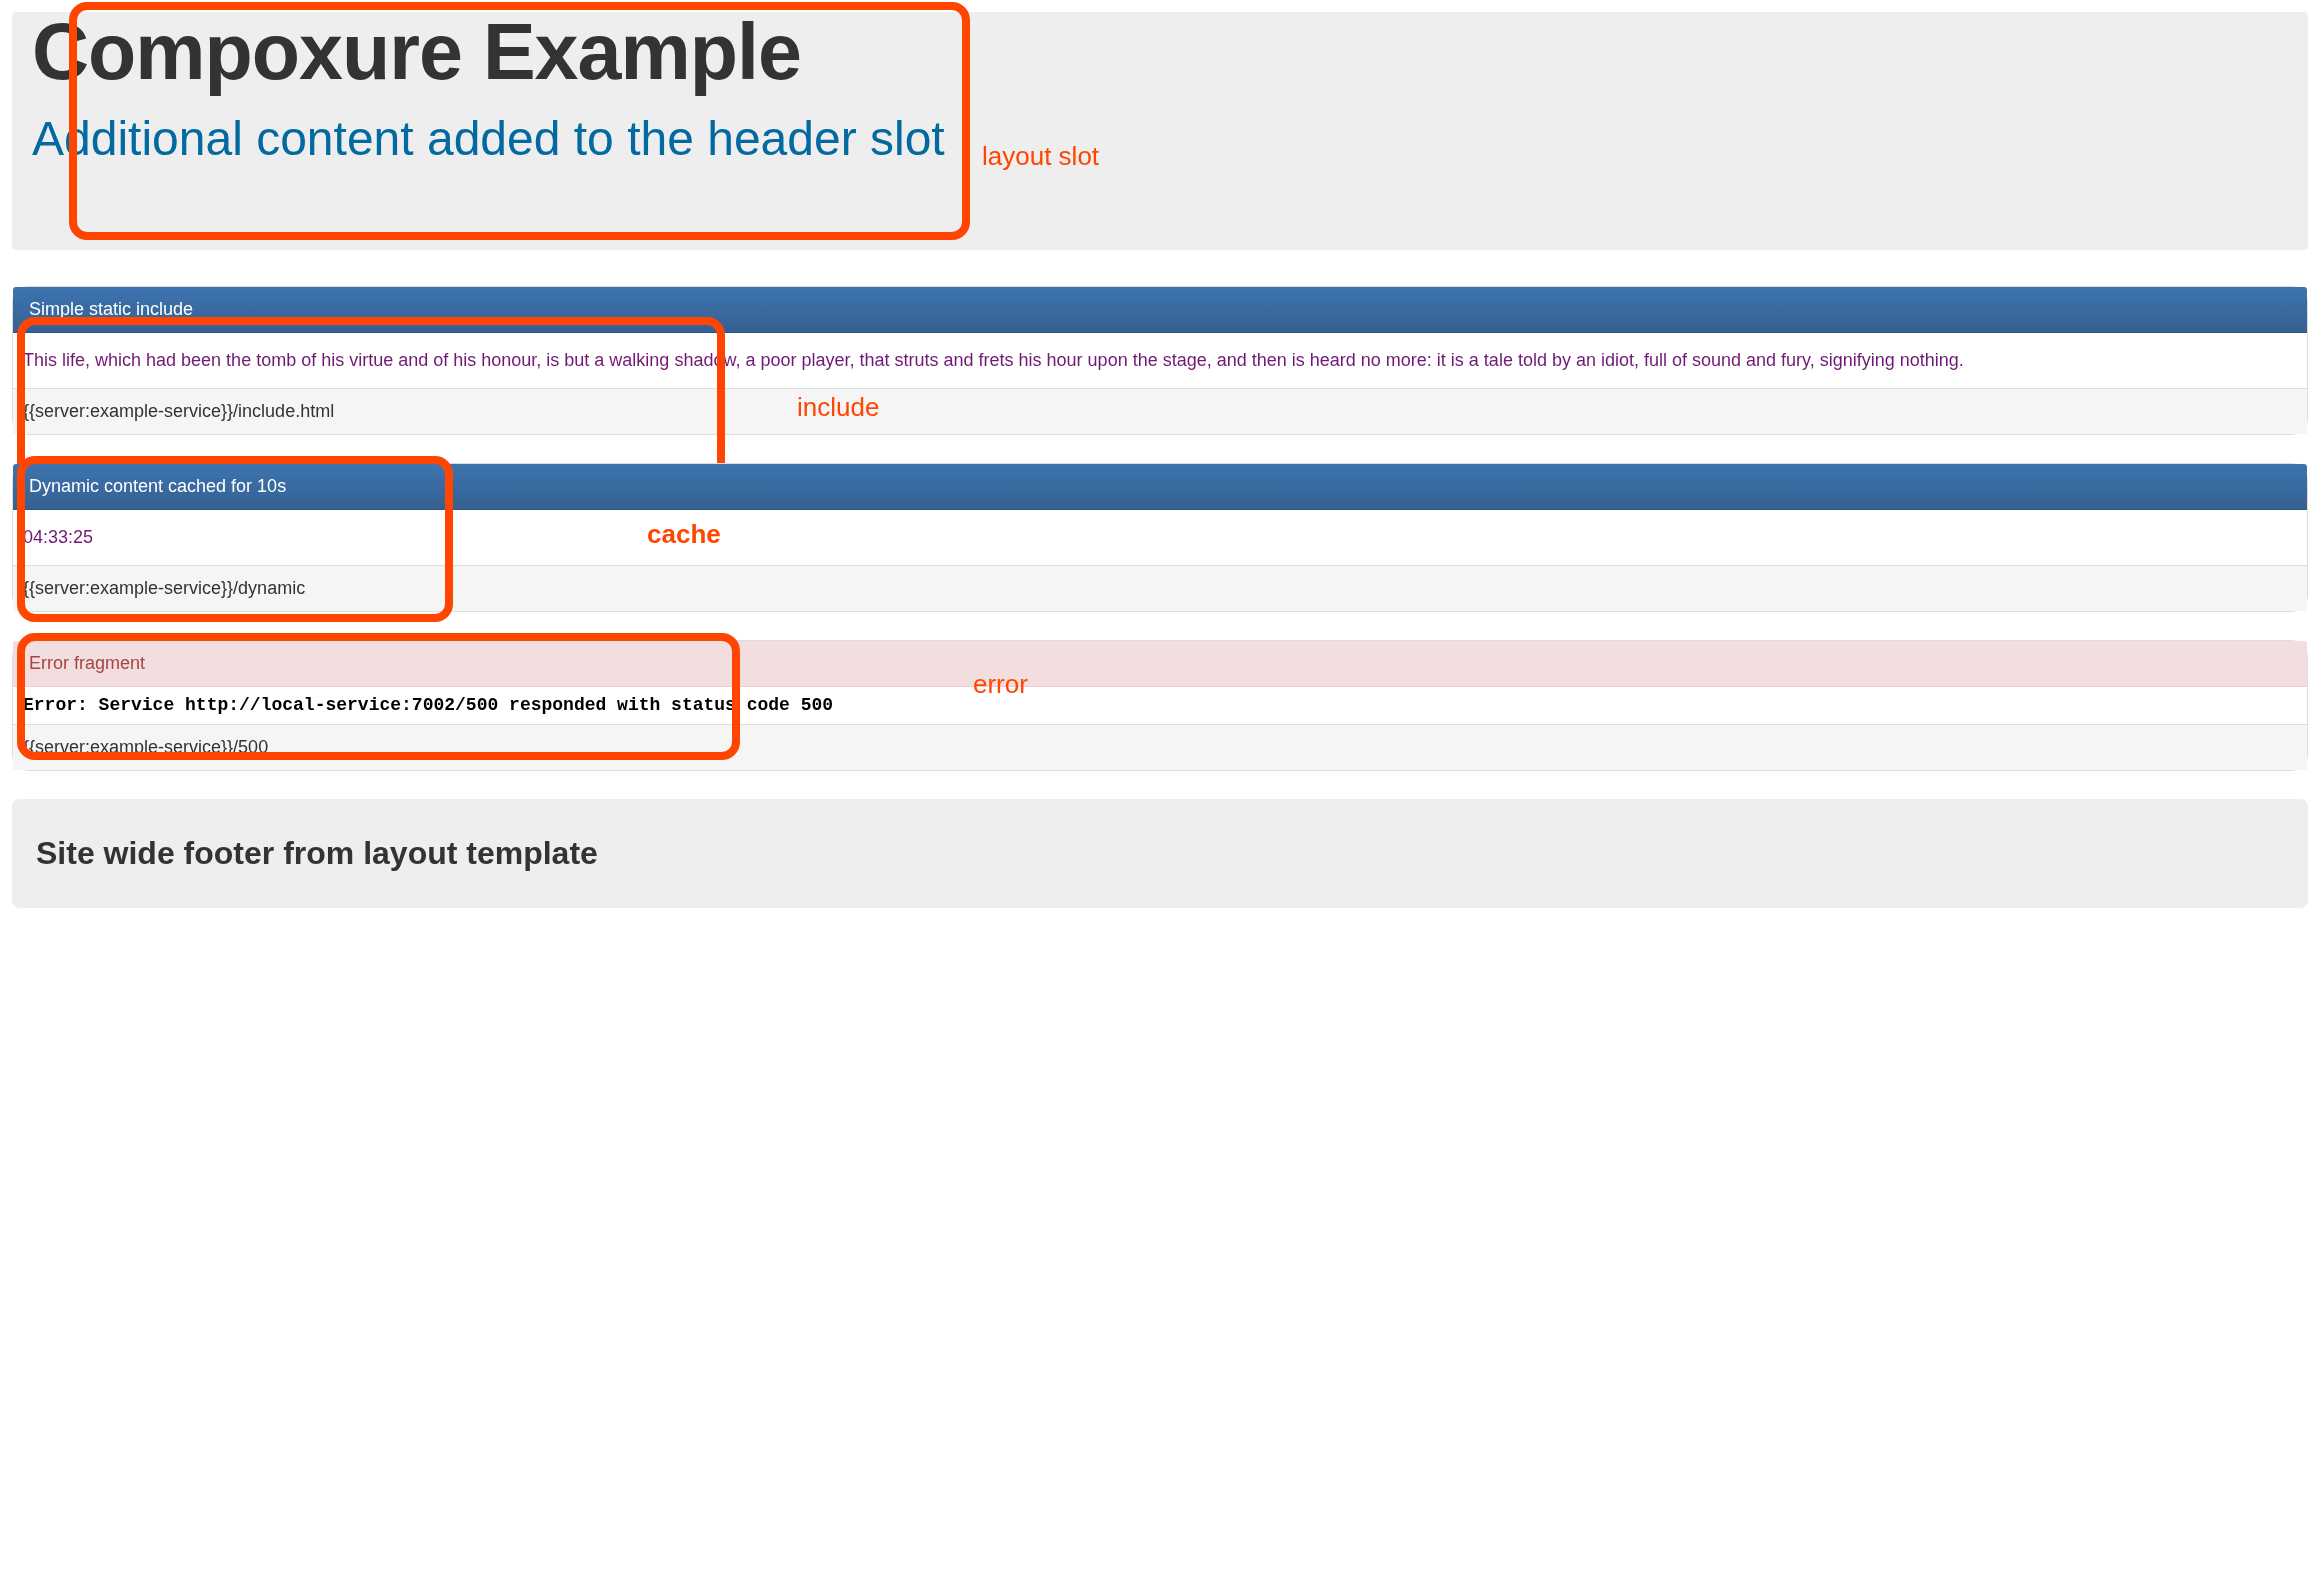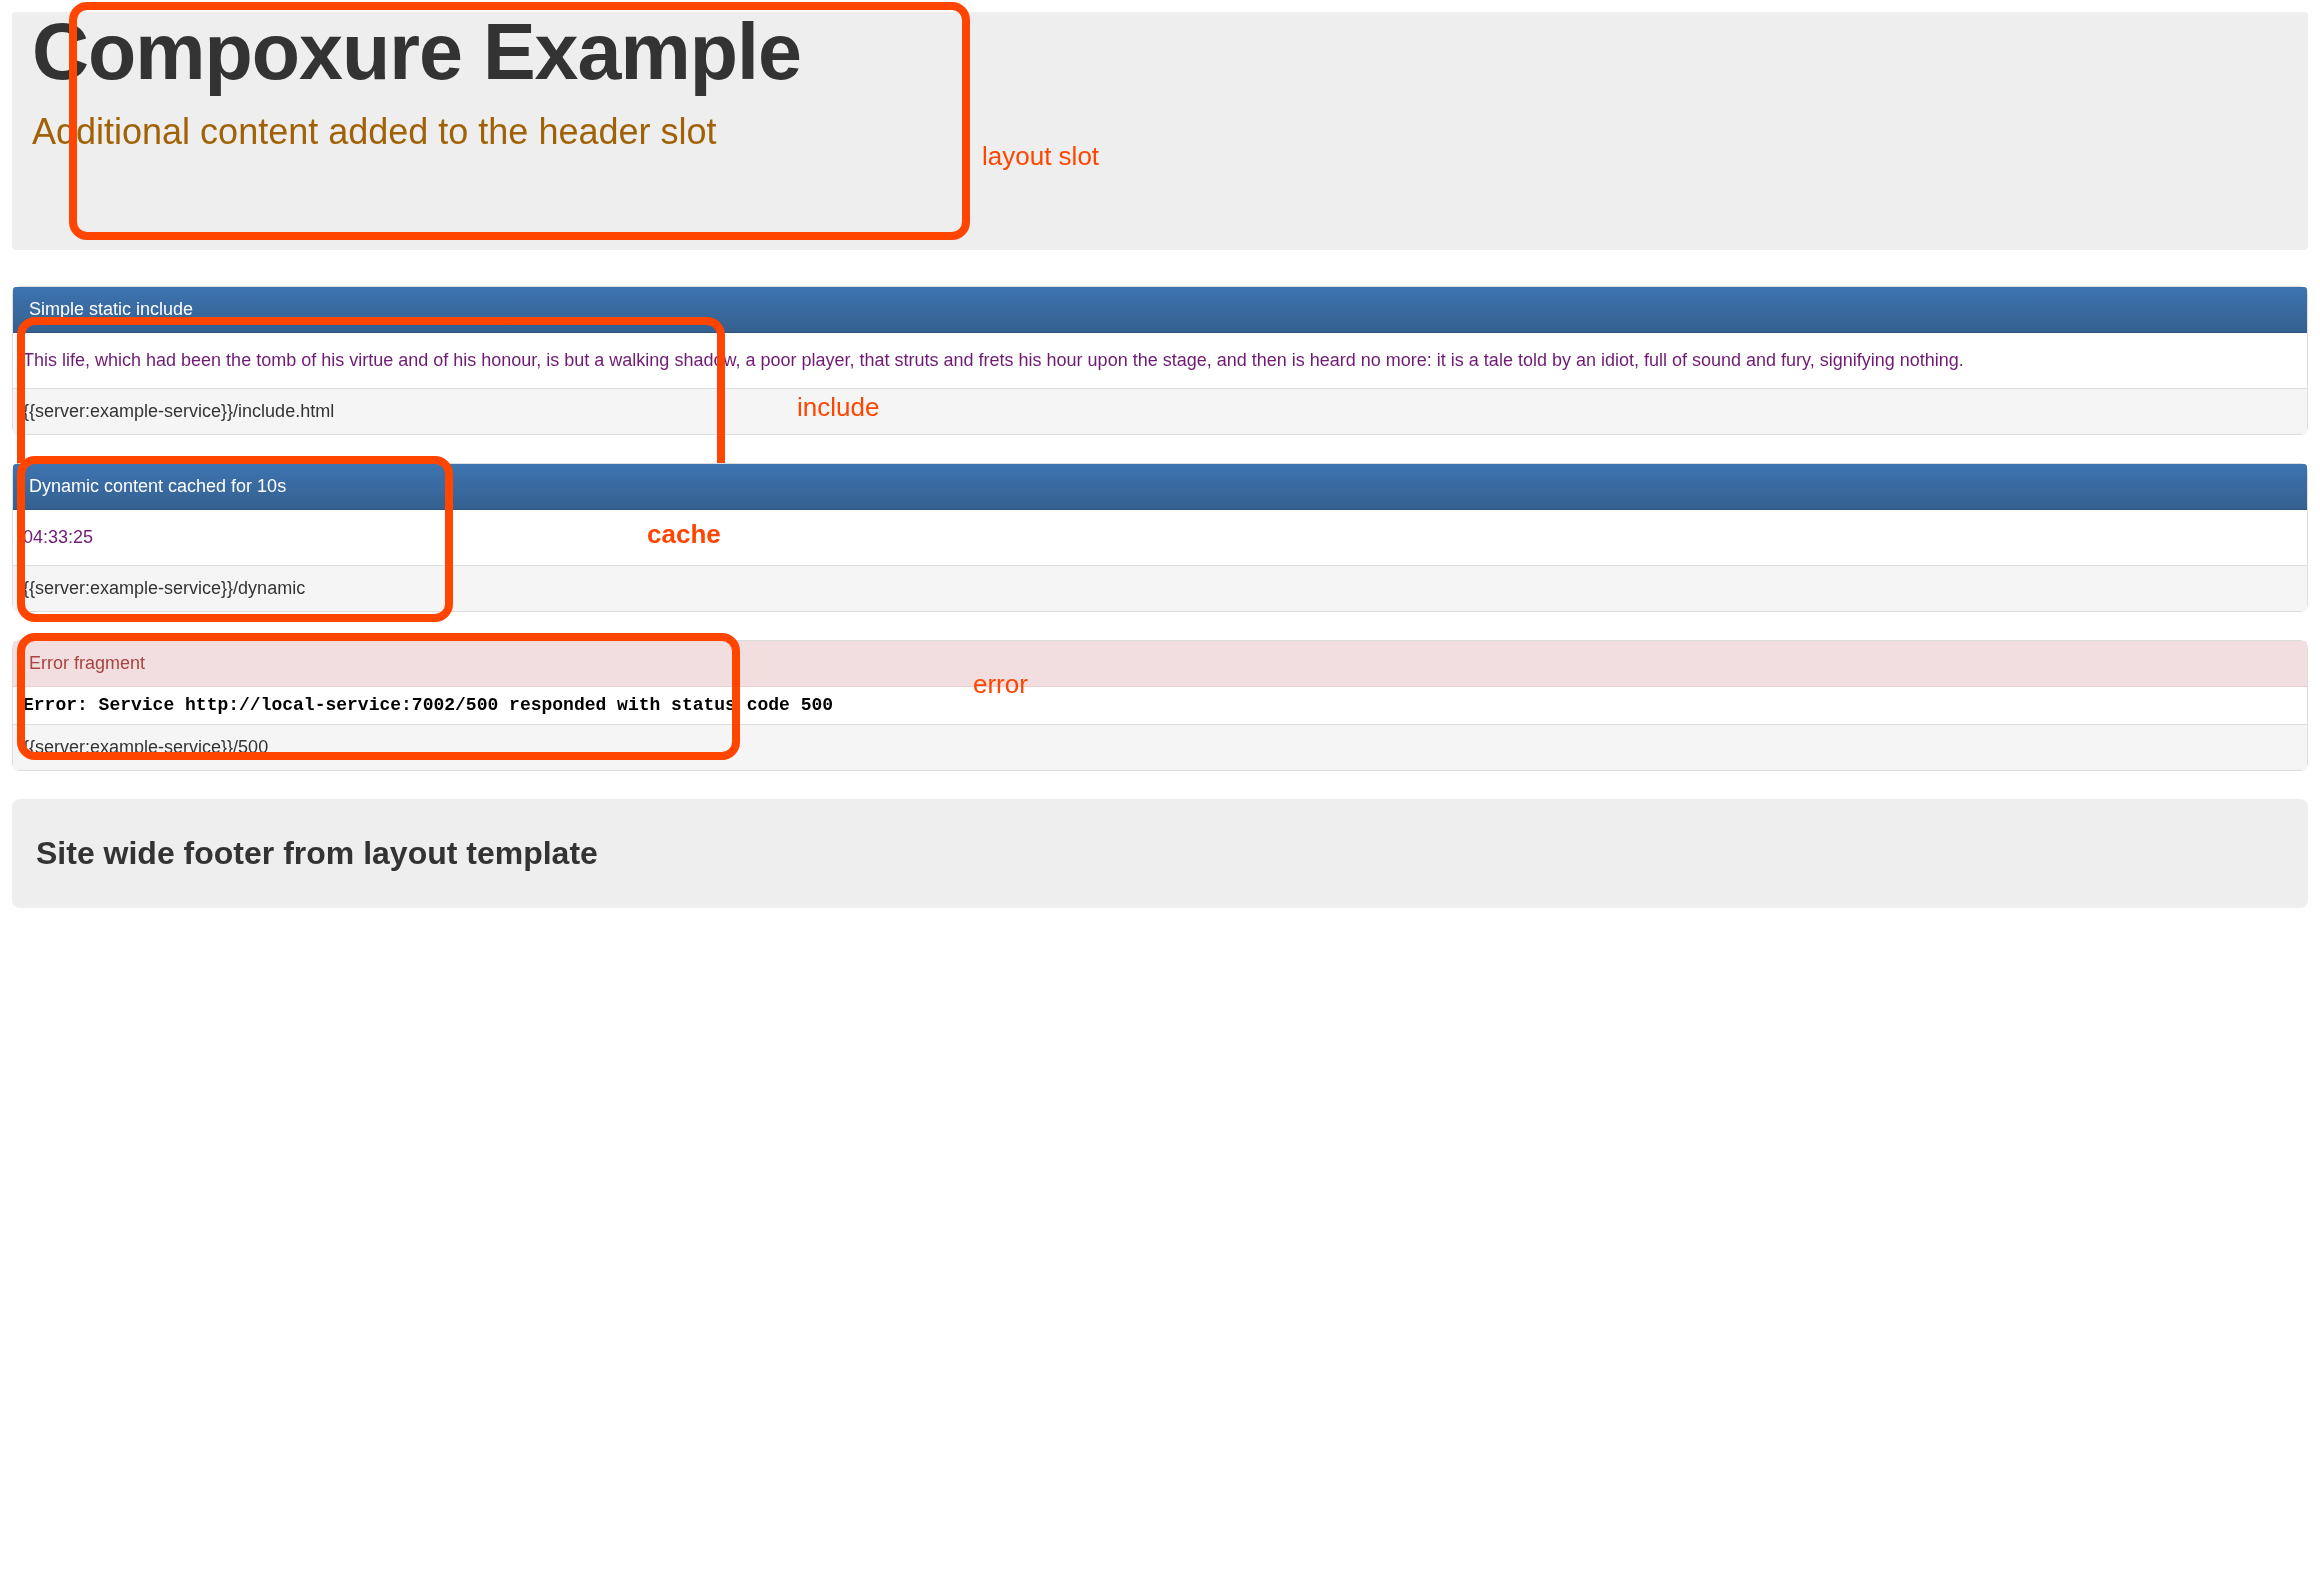--- a/index.html
+++ b/index.html
@@ -24,40 +24,40 @@
     }
     .header-title {
       font-size: 79px;
       font-weight: 600;
       color: #333;
       letter-spacing: -1px;
       line-height: 1;
       padding-top: 0;
     }
     .header-subtitle {
-      font-size: 36px;
-      color: #a16207;
+      font-size: 48px;
+      color: #0369a1;
       font-weight: 400;
       margin-top: 20px;
     }
     .annotation {
       position: absolute;
       color: #ff4500;
       font-size: 26px;
       font-weight: 400;
     }
     .annotation-box {
       position: absolute;
       border: 8px solid #ff4500;
       border-radius: 18px;
       pointer-events: none;
     }
     .panel {
       border: 1px solid #ddd;
-      border-radius: 8px;
+      border-radius: 16px;
       margin-bottom: 28px;
       position: relative;
       overflow: visible;
     }
     .panel-blue .panel-heading {
       background: #3a6ea5;
       background: linear-gradient(to bottom, #3d74b0, #356090);
       color: #fff;
       padding: 12px 16px;
       font-size: 18px;

